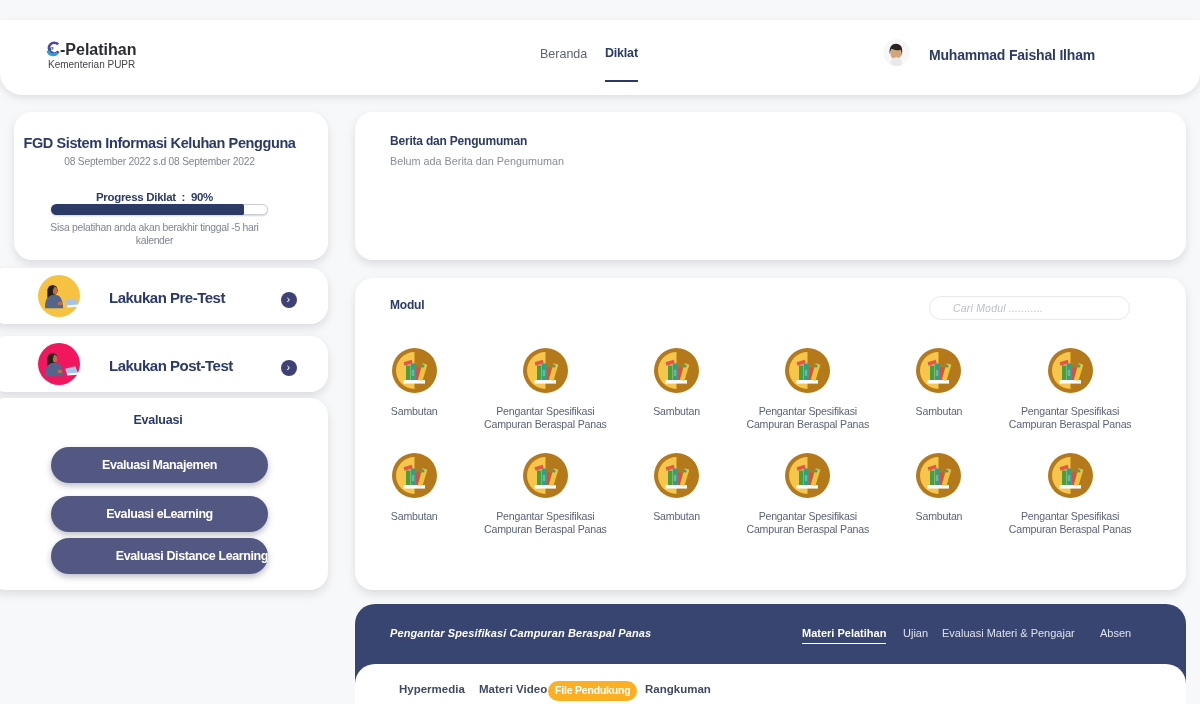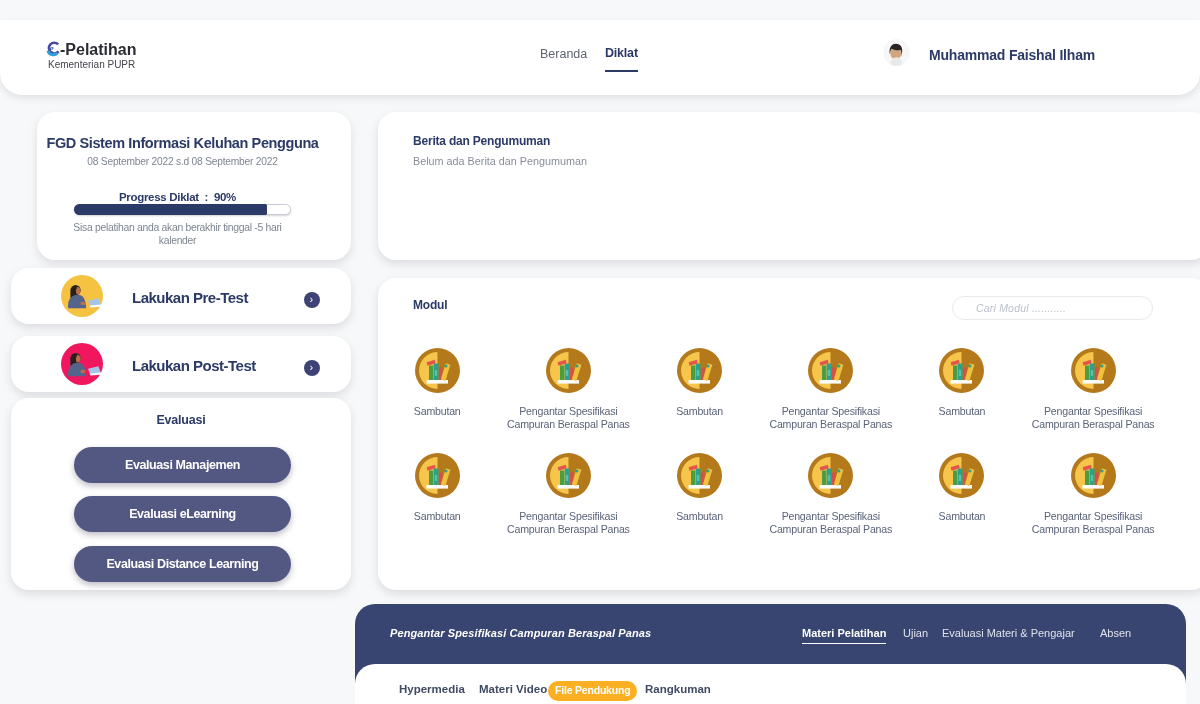--- a/index.html
+++ b/index.html
@@ -9,26 +9,26 @@
 
   
   .header { top:20px; left:0; width:1200px; height:75px; background:#fff;
     border-radius:0 0 22px 22px; box-shadow:0 3px 7px rgba(160,160,170,.28); }
   .logo-wrap { left:46px; top:22px; }
   .logo-row { display:flex; align-items:flex-start; }
   .logo-text { font-size:16px; font-weight:bold; color:#2b2d33; line-height:16px; }
   .logo-sub { font-size:10px; color:#43464d; margin-top:1px; margin-left:2px; }
   .nav-beranda { left:540px; top:27px; font-size:12.5px; color:#5d6470; }
   .nav-diklat { left:605px; top:26px; font-size:12.5px; font-weight:bold; color:#2b3a67;
-    border-bottom:2px solid #2b3a67; padding-bottom:10px; letter-spacing:-0.2px;text-align:center; }
+    border-bottom:2px solid #2b3a67; padding-bottom:20px; letter-spacing:-0.2px;text-align:center; }
   .avatar { left:883px; top:19px; width:27px; height:27px; border-radius:50%; overflow:hidden; }
   .prof-name { left:929px; top:27px; font-size:14px; font-weight:bold; color:#2b3a67; letter-spacing:-0.2px; }
 
   
-  .card { background:#fff; border-radius:18px; box-shadow:0 4px 9px rgba(160,160,170,.3);margin-left:23px; }
+  .card { background:#fff; border-radius:18px; box-shadow:0 4px 9px rgba(160,160,170,.3); }
 
   
   .fgd { left:14px; top:112px; width:314px; height:148px; }
   .fgd > div { position:absolute; width:291px; text-align:center; }
   .fgd-title { top:23px; font-size:14.5px; font-weight:bold; color:#2b3a67; letter-spacing:-0.4px; white-space:nowrap; }
   .fgd-date { top:44px; font-size:10.2px; color:#7e8591; letter-spacing:-0.2px; }
   .fgd-prog { left:-5px; top:79px; font-size:11.5px; font-weight:bold; color:#2b3a67; letter-spacing:-0.3px; }
   .bar { position:absolute; left:37px; top:92px; width:217px; height:11px; border-radius:6px;
     background:#fff; border:1px solid #c9cdd6; box-shadow:0 1px 2px rgba(0,0,0,.18); }
   .bar-fill { position:absolute; left:-1px; top:-1px; width:193px; height:11px; border-radius:6px 2px 2px 6px; background:#2b3a67; }
@@ -138,21 +138,21 @@
       <path d="M28.8,30.6 L40,29.4 L40.4,31.8 L29.4,32.6 Z" fill="#f8fafc"></path>
     </svg>
     <div class="test-label">Lakukan Post-Test</div>
     <div class="chev"></div>
   </div>
 
   <div class="abs card eval-card">
     <div class="eval-title">Evaluasi</div>
     <div class="eval-btn" style="top:98px;">Evaluasi eLearning</div>
     <div class="eval-btn" style="top:49px;">Evaluasi Manajemen</div>
-    <div class="eval-btn" style="top:148px;">Evaluasi Distance Learning</div>
+    <div class="eval-btn" style="top:140px;text-align:right;">Evaluasi Distance Learning</div>
   </div>
 
   <div class="abs card berita">
     <div class="berita-title">Berita dan Pengumuman</div>
     <div class="berita-sub">Belum ada Berita dan Pengumuman</div>
   </div>
 
   <div class="abs card modul">
     <div class="modul-title">Modul</div>
     <div class="search">Cari Modul ...........</div>

